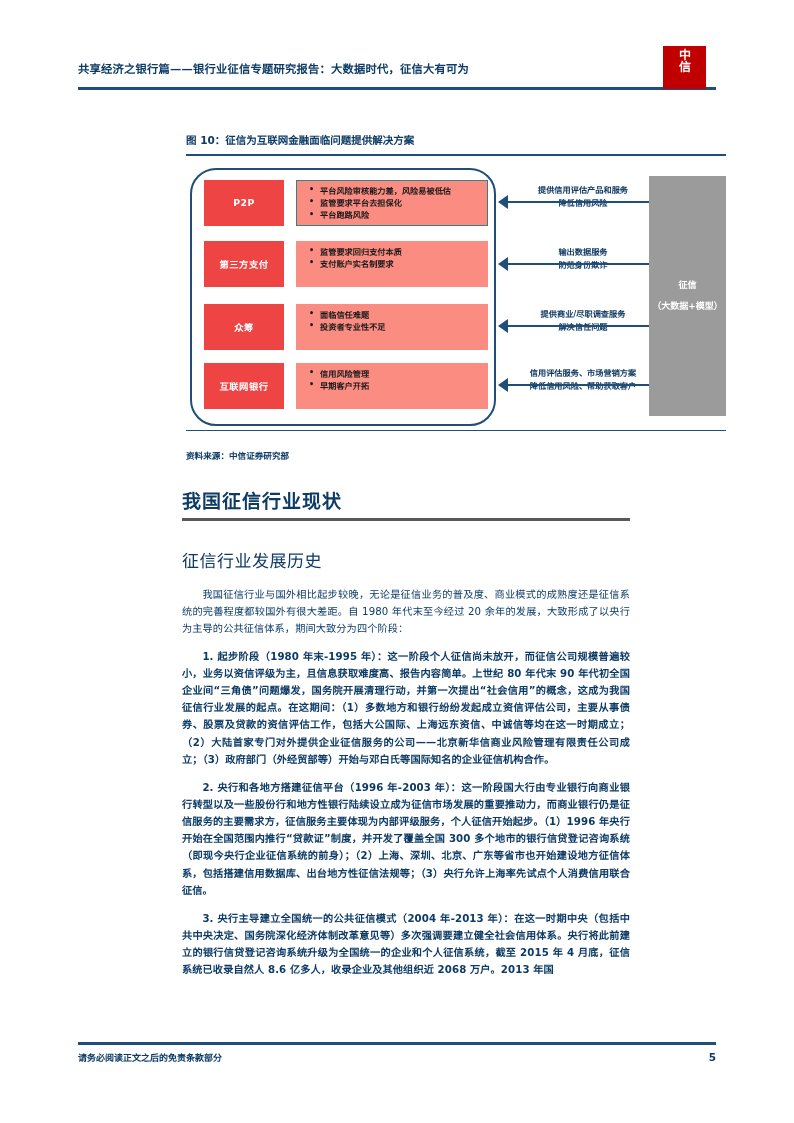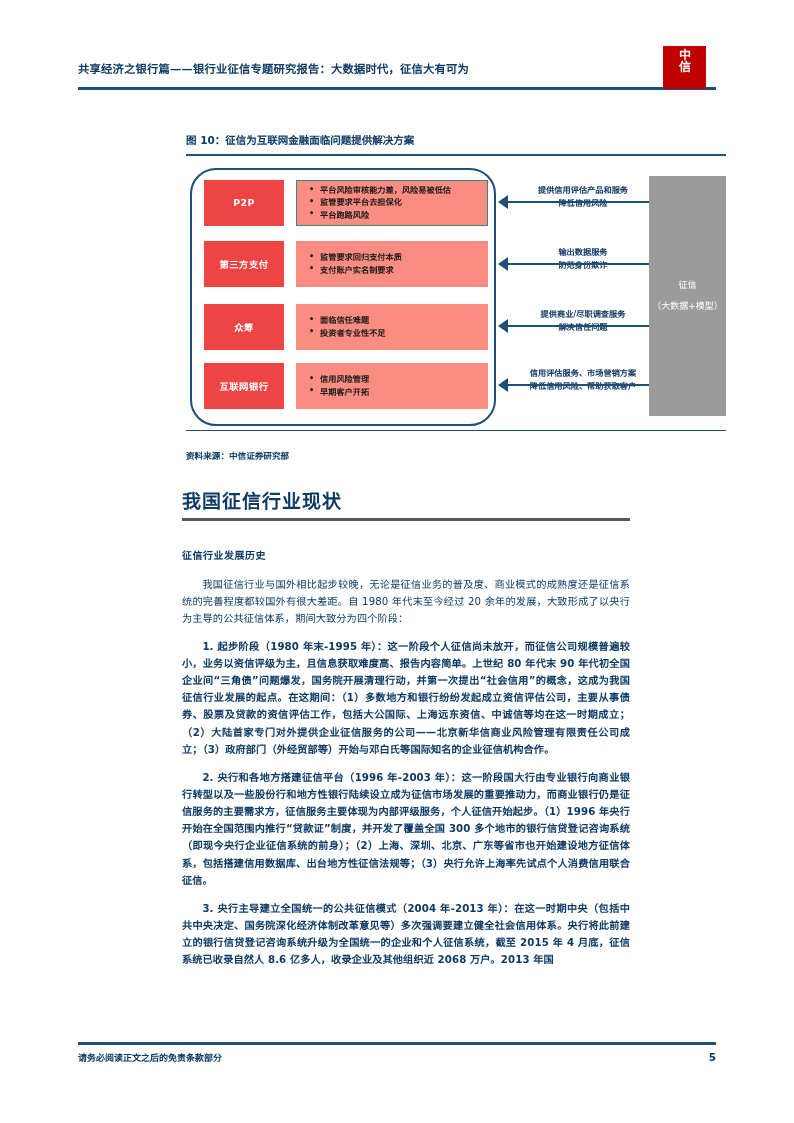--- a/index.html
+++ b/index.html
@@ -128,21 +128,20 @@
   }
   .issue-box {
     width: 192px;
     margin-left: 12px;
     background: #fb8c82;
     border: 1px solid #3d7f7f;
     box-sizing: border-box;
     padding: 4px 0 4px 10px;
     display: flex;
     flex-direction: column;
-    justify-content: center;
   }
   .issue-box.plain { border: 1px solid #fb8c82; }
   .issue-item {
     font-size: 8.2px;
     font-weight: bold;
     color: #1a1a1a;
     line-height: 1.5;
     position: relative;
     padding-left: 13px;
     white-space: nowrap;
@@ -201,21 +200,21 @@
     top: 14px;
     width: 77px;
     height: 240px;
     background: #9b9b9b;
     color: #ffffff;
     display: flex;
     flex-direction: column;
     align-items: center;
     justify-content: center;
     font-size: 9px;
-    font-weight: normal;
+    font-weight: bold;
     line-height: 2.3;
   }
 
   .source-line {
     position: absolute;
     left: 186px;
     top: 430px;
     width: 540px;
     font-size: 8.6px;
     font-weight: bold;
@@ -238,22 +237,22 @@
     margin: 0 0 5px 0;
     letter-spacing: 1px;
   }
   .h1-rule {
     width: 448px;
     height: 2.5px;
     background: #595959;
     margin-bottom: 26px;
   }
   .h2 {
-    font-size: 10px;
-    font-weight: bold;
+    font-size: 17px;
+    font-weight: normal;
     color: #0d3b66;
     margin: 0 0 14px 0;
     letter-spacing: 0.5px;
   }
   p.para {
     font-size: 10.2px;
     line-height: 1.68;
     color: #0d3b66;
     margin: 0 0 11px 0;
     text-align: justify;

